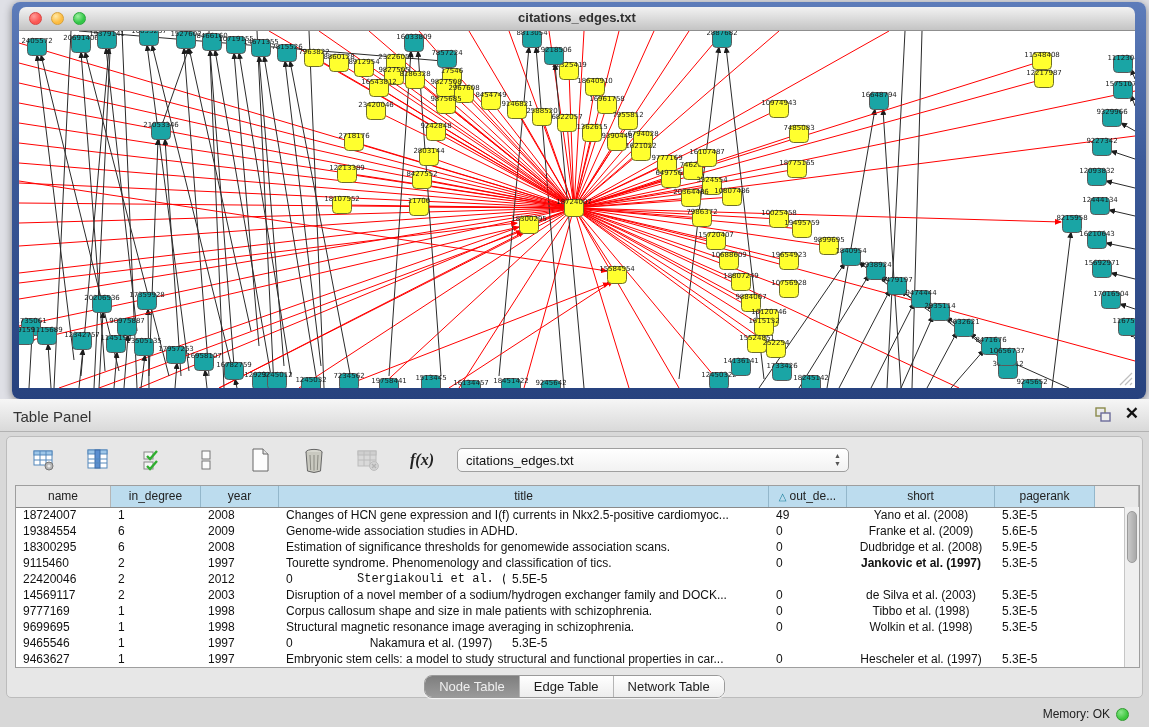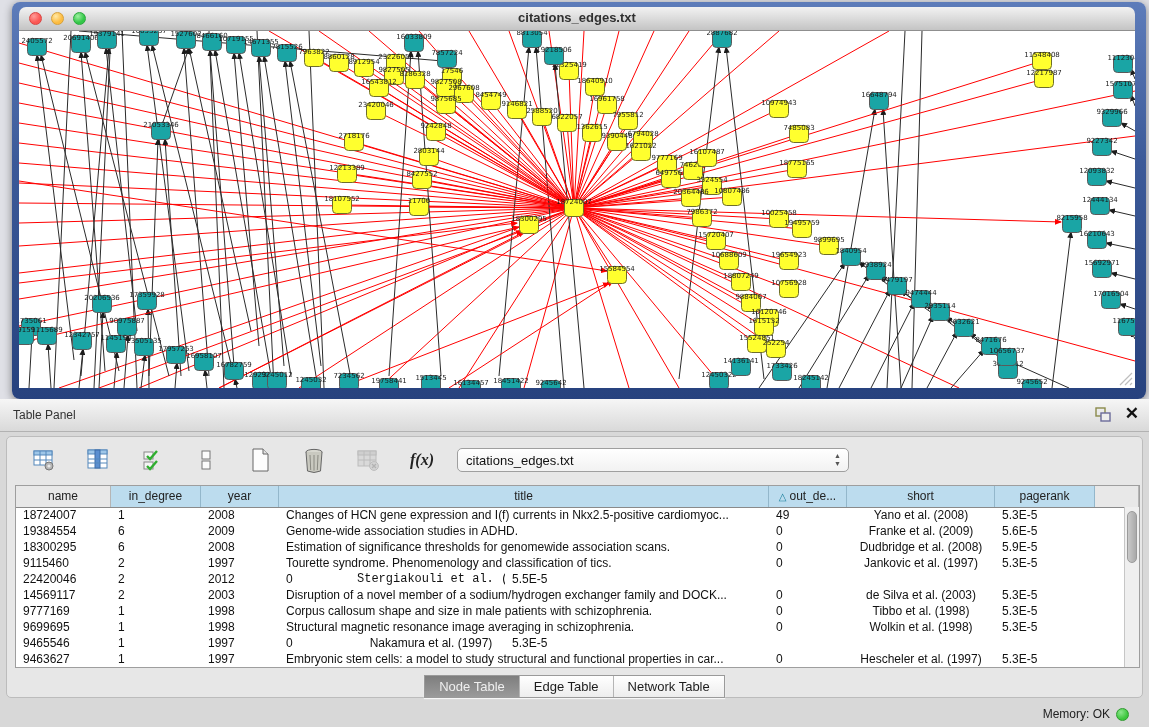--- a/index.html
+++ b/index.html
@@ -34,21 +34,21 @@
     position:relative;width:1116px;height:357px;background:#ffffff;overflow:hidden;
   }
   .grip{position:absolute;right:2px;bottom:2px;width:14px;height:14px;opacity:.55;}
   
   .lower{position:absolute;left:0;top:399px;width:1149px;height:328px;background:#d8d8d8;}
   .panel-titlebar{
     position:absolute;left:0;top:0;width:100%;height:33px;
     background:linear-gradient(180deg,#f6f6f6,#d9d9d9);
     border-bottom:1px solid #b2b2b2;box-sizing:border-box;
   }
-  .panel-title{position:absolute;left:13px;top:9px;font-size:12px;color:#333;}
+  .panel-title{position:absolute;left:13px;top:9px;font-size:15px;color:#333;}
   .panel-btns{position:absolute;right:10px;top:6px;display:flex;gap:14px;align-items:center;}
   .float-btn svg{display:block;}
   .close-btn{font-size:17px;font-weight:bold;color:#111;line-height:18px;cursor:default;}
   .panel-box{
     position:absolute;left:6px;top:37px;width:1137px;height:262px;
     background:#e7e7e7;border:1px solid #bcbcbc;border-radius:5px;box-sizing:border-box;
   }
   
   .toolbar{position:absolute;left:8px;top:8px;height:30px;display:flex;align-items:center;gap:12px;}
   .tool-btn{width:26px;height:26px;display:flex;align-items:center;justify-content:center;background:transparent;border:none;padding:0;margin-left:16px;}
@@ -74,21 +74,21 @@
   .td.center{text-align:center;padding:0;}
   .vscroll{
     position:absolute;right:0;top:21px;bottom:0;width:15px;background:#efefef;border-left:1px solid #c6c6c6;box-sizing:border-box;
   }
   .vthumb{
     position:absolute;left:2px;top:4px;width:10px;height:52px;border-radius:6px;
     background:linear-gradient(90deg,#c9c9c9,#a9a9a9);border:1px solid #9a9a9a;box-sizing:border-box;
   }
   
   .tabbar{position:absolute;left:0;right:0;top:238px;display:flex;justify-content:center;}
-  .seg{display:flex;border:1px solid #9a9a9a;border-radius:0;overflow:hidden;background:#fff;box-shadow:0 1px 1px rgba(255,255,255,.8);}
+  .seg{display:flex;border:1px solid #9a9a9a;border-radius:8px;overflow:hidden;background:#fff;box-shadow:0 1px 1px rgba(255,255,255,.8);}
   .seg-btn{
     font-size:13px;color:#1c1c1c;background:linear-gradient(180deg,#ffffff,#ededed);
     padding:2px 14px;border:none;border-right:1px solid #b5b5b5;height:21px;line-height:17px;
   }
   .seg-btn:last-child{border-right:none;}
   .seg-btn.active{
     background:linear-gradient(180deg,#7e7e7e,#9a9a9a);color:#efefef;
   }
   
   .statusbar{position:absolute;left:0;bottom:0;width:100%;height:26px;}
@@ -922,21 +922,21 @@
             <div class="td" style="width: 78px;">0</div>
             <div class="td center" style="width: 148px;">Dudbridge et al. (2008)</div>
             <div class="td" style="width: 100px;">5.9E-5</div>
           </div>
           <div class="tr">
             <div class="td" style="width: 95px;">9115460</div>
             <div class="td" style="width: 90px;">2</div>
             <div class="td" style="width: 78px;">1997</div>
             <div class="td" style="width: 490px;">Tourette syndrome. Phenomenology and classification of tics.</div>
             <div class="td" style="width: 78px;">0</div>
-            <div class="td center" style="width: 148px;">Jankovic et al. (1997)</div>
+            <div class="td center" style="width: 148px; font-weight: bold;">Jankovic et al. (1997)</div>
             <div class="td" style="width: 100px;">5.3E-5</div>
           </div>
           <div class="tr">
             <div class="td" style="width: 95px;">22420046</div>
             <div class="td" style="width: 90px;">2</div>
             <div class="td" style="width: 78px;">2012</div>
             <div class="td" style="width: 78px;">0</div>
             <div class="td center" style="width: 148px; font-family: Liberation Mono, monospace;">Stergiakouli et al. (2012)</div>
             <div class="td" style="width: 100px;">5.5E-5</div>
           </div>

